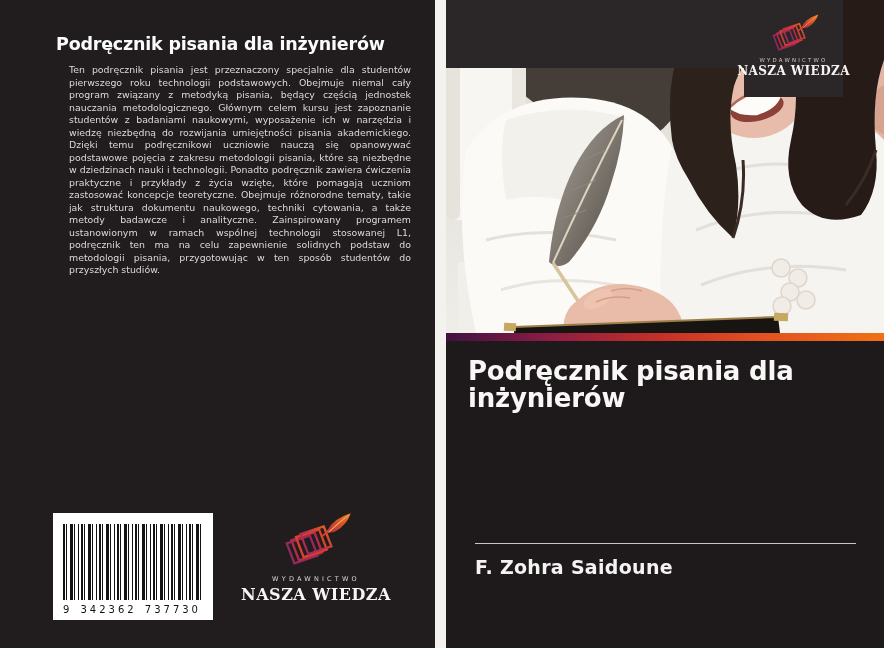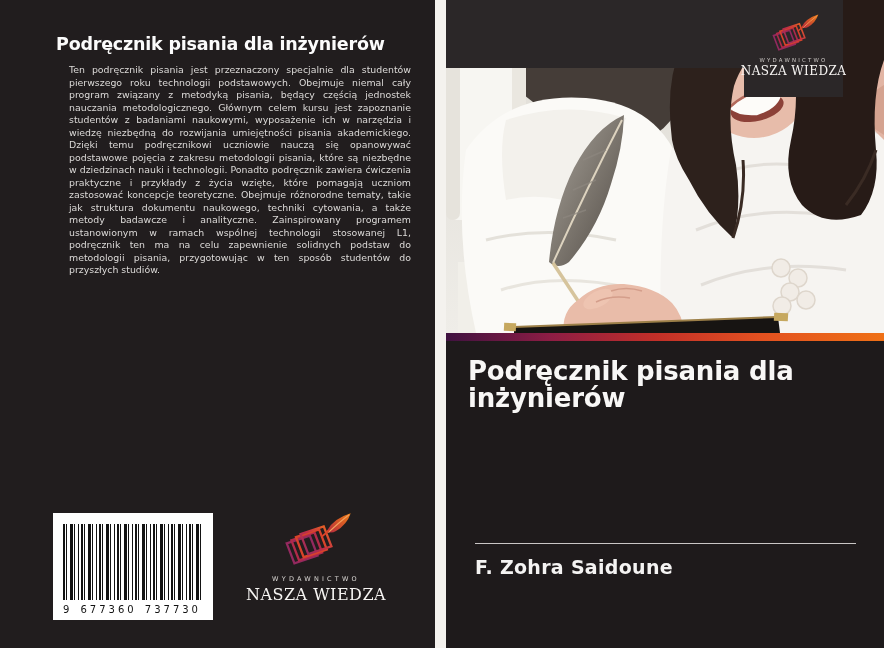--- a/index.html
+++ b/index.html
@@ -32,21 +32,21 @@
   .barcode-digits{
     display:flex;justify-content:space-between;align-items:center;
     font-size:10px;color:#111;padding:1px 2px 0 0;height:16px;
   }
   .barcode-digits span{letter-spacing:3px;}
   .bc-logo{
     position:absolute;left:248px;top:512px;width:136px;height:110px;
     display:flex;flex-direction:column;align-items:center;
   }
   .pub-top{font-size:6.5px;letter-spacing:3.2px;color:#d9d6d3;margin-top:5px;white-space:nowrap;}
-  .pub-bottom{font-family:"DejaVu Serif",serif;font-weight:normal;font-size:16px;
+  .pub-bottom{font-family:"DejaVu Serif",serif;font-weight:bold;font-size:16px;
     letter-spacing:0.5px;color:#f7f5f3;margin-top:2px;white-space:nowrap;}
   
   .spine{position:absolute;left:435px;top:0;width:11px;height:648px;background:#f4f2ee;}
   
   .front-cover{position:absolute;left:446px;top:0;width:438px;height:648px;background:#1e1a1b;}
   .photo{position:absolute;left:0;top:0;width:438px;height:333px;display:block;}
   .top-bar{position:absolute;left:0;top:0;width:395px;height:68px;background:#2b2728;}
   .logo-box{
     position:absolute;left:298px;top:0;width:99px;height:97px;background:#2b2728;
     display:flex;flex-direction:column;align-items:center;box-sizing:border-box;padding-top:14px;
@@ -73,21 +73,21 @@
 <div class="canvas">
 
   <div class="back-cover">
     <div class="bc-title">Podręcznik pisania dla inżynierów</div>
     <div class="bc-body">Ten podręcznik pisania jest przeznaczony specjalnie dla studentów pierwszego roku technologii podstawowych. Obejmuje niemal cały program związany z metodyką pisania, będący częścią jednostek nauczania metodologicznego. Głównym celem kursu jest zapoznanie studentów z badaniami naukowymi, wyposażenie ich w narzędzia i wiedzę niezbędną do rozwijania umiejętności pisania akademickiego. Dzięki temu podręcznikowi uczniowie nauczą się opanowywać podstawowe pojęcia z zakresu metodologii pisania, które są niezbędne w dziedzinach nauki i technologii. Ponadto podręcznik zawiera ćwiczenia praktyczne i przykłady z życia wzięte, które pomagają uczniom zastosować koncepcje teoretyczne. Obejmuje różnorodne tematy, takie jak struktura dokumentu naukowego, techniki cytowania, a także metody badawcze i analityczne. Zainspirowany programem ustanowionym w ramach wspólnej technologii stosowanej L1, podręcznik ten ma na celu zapewnienie solidnych podstaw do metodologii pisania, przygotowując w ten sposób studentów do przyszłych studiów.</div>
 
     <div class="barcode-box">
       <div class="barcode-bars"></div>
       <div class="barcode-digits">
         <span>9</span>
-        <span>677360</span>
+        <span>342362</span>
         <span>737730</span>
       </div>
     </div>
 
     <div class="bc-logo">
       <svg width="74" height="58" viewBox="0 0 96 74">
         <defs>
           <linearGradient id="lpg1" x1="0" y1="1" x2="1" y2="0">
             <stop offset="0" stop-color="#8c2a66"></stop>
               <stop offset="0.5" stop-color="#c22f45"></stop>

